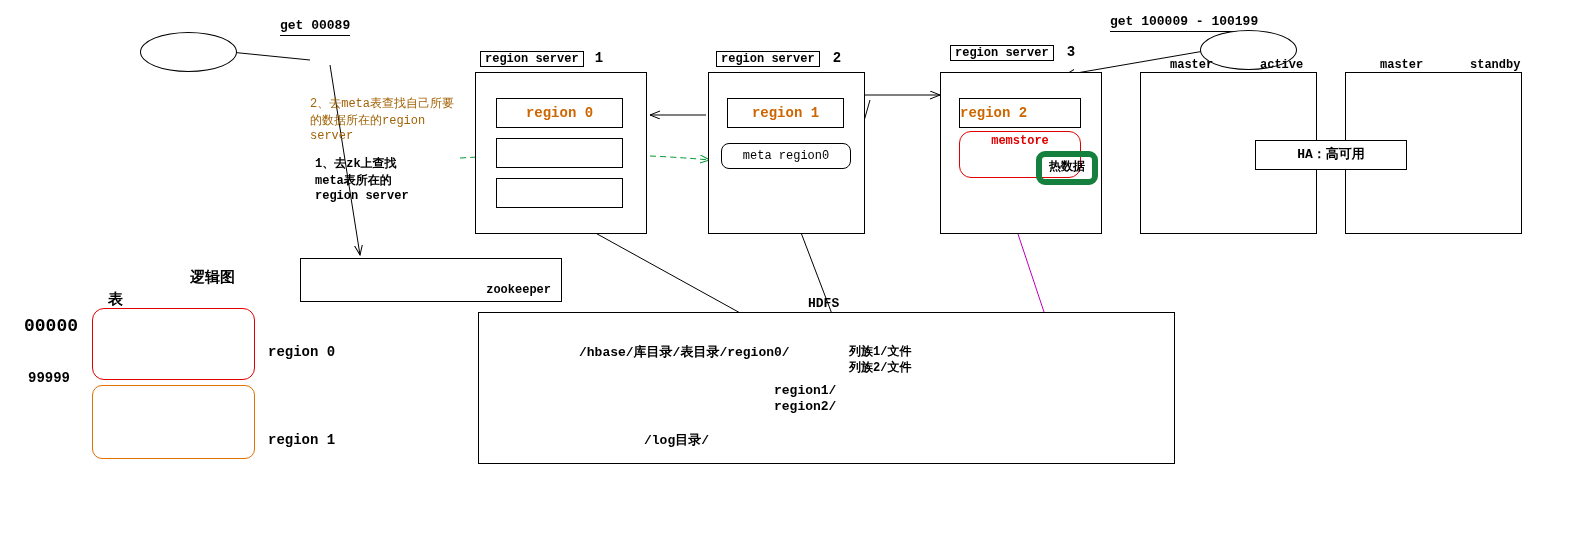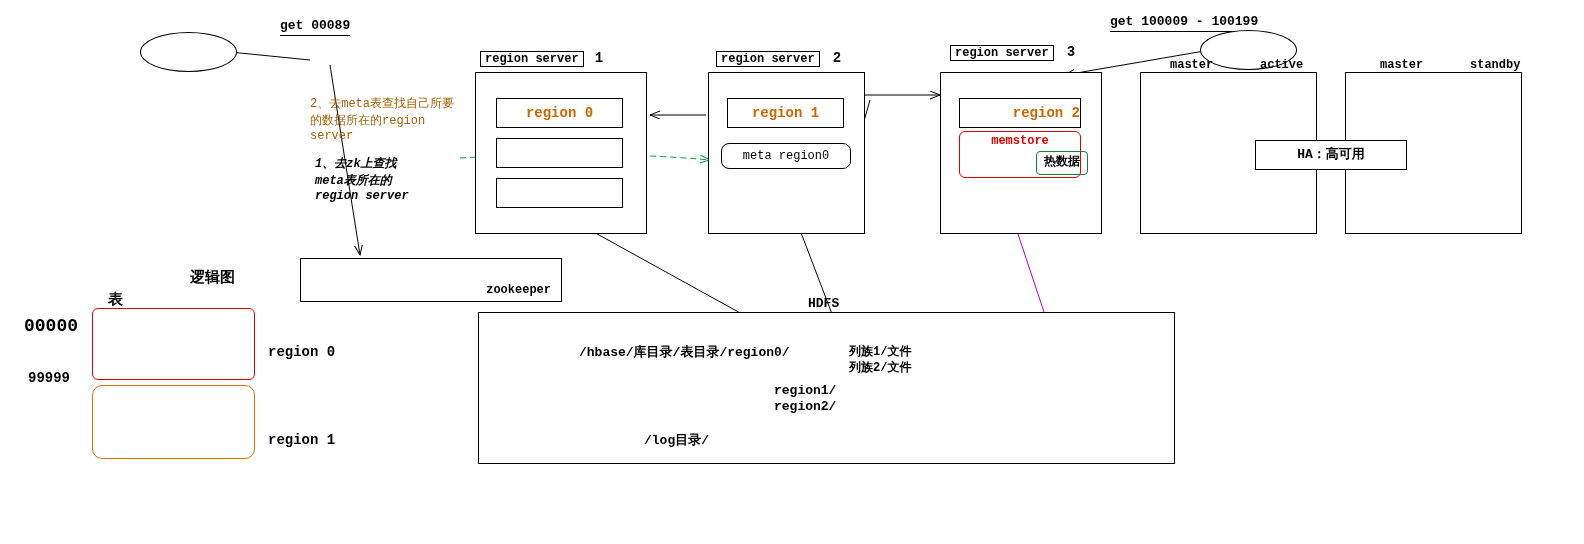--- a/index.html
+++ b/index.html
@@ -42,31 +42,31 @@
   .ellipse {
     border: 1px solid #000;
     border-radius: 50%;
     background: #fff;
   }
   .rounded {
     border-radius: 8px;
   }
   .red-round {
     border: 1px solid #e10000;
-    border-radius: 6px;
+    border-radius: 12px;
     background: transparent;
   }
   .orange-round {
     border: 1px solid #e07000;
     border-radius: 10px;
     background: transparent;
   }
   .green-round {
-    border: 1px solid #15803d;
-    border-radius: 4px;
+    border: 6px solid #15803d;
+    border-radius: 9px;
     background: transparent;
   }
   svg { position: absolute; left: 0; top: 0; pointer-events: none; }
 </style>
 </head>
 <body>
 
 <div class="stage">
 
   <svg width="1584" height="544">
@@ -120,21 +120,21 @@
 
   <div class="abs bold" style="left:280px; top:18px; font-size:13px; border-bottom:1px solid #000; padding-bottom:2px;">get 00089</div>
   <div class="abs ellipse" style="left:140px; top:32px; width:95px; height:38px;"></div>
 
   <div class="abs bold" style="left:1110px; top:14px; font-size:13px; border-bottom:1px solid #000; padding-bottom:2px;">get 100009 - 100199</div>
   <div class="abs ellipse" style="left:1200px; top:30px; width:95px; height:38px;"></div>
 
   <div class="abs green-text" style="left:310px; top:95px; width:170px; white-space:pre-line;">2、去meta表查找自己所要
 的数据所在的region
 server</div>
-  <div class="abs bold" style="left:315px; top:155px; width:140px; white-space:pre-line;font-style:italic;">1、去zk上查找
+  <div class="abs bold" style="left:315px; top:155px; width:140px; white-space:pre-line;">1、去zk上查找
 meta表所在的
 region server</div>
 
   <div class="abs" style="left:480px; top:50px;">
     <span class="label-small">region server</span>
     <span class="bold" style="font-size:14px; margin-left:4px;">1</span>
   </div>
   <div class="abs box" style="left:475px; top:72px; width:170px; height:160px;">
     <div class="abs inner-small" style="left:20px; top:25px; width:125px; height:28px; text-align:center; line-height:28px;"><span class="region-label">region 0</span></div>
     <div class="abs inner-small" style="left:20px; top:65px; width:125px; height:28px;"></div>
@@ -148,21 +148,21 @@
   <div class="abs box" style="left:708px; top:72px; width:155px; height:160px;">
     <div class="abs inner-small" style="left:18px; top:25px; width:115px; height:28px; text-align:center; line-height:28px;"><span class="region-label">region 1</span></div>
     <div class="abs inner-small rounded" style="left:12px; top:70px; width:128px; height:24px; text-align:center; line-height:24px; font-weight:normal;">meta region0</div>
   </div>
 
   <div class="abs" style="left:950px; top:44px;">
     <span class="label-small">region server</span>
     <span class="bold" style="font-size:14px; margin-left:6px;">3</span>
   </div>
   <div class="abs box" style="left:940px; top:72px; width:160px; height:160px;">
-    <div class="abs inner-small" style="left:18px; top:25px; width:120px; height:28px; text-align:right; line-height:28px;"><span class="region-label">region 2</span></div>
+    <div class="abs inner-small" style="left:18px; top:25px; width:120px; height:28px; text-align:left; line-height:28px;"><span class="region-label">region 2</span></div>
 
     <div class="abs red-round" style="left:18px; top:58px; width:120px; height:45px;">
       <div class="abs" style="left:0; right:0; top:2px; text-align:center; color:#e10000; font-weight:bold;">memstore</div>
     </div>
 
     <div class="abs green-round" style="left:95px; top:78px; width:50px; height:22px; text-align:center; line-height:20px; font-weight:bold;">热数据</div>
   </div>
 
   <div class="abs bold" style="left:1170px; top:58px;">master</div>
   <div class="abs bold" style="left:1260px; top:58px;">active</div>

